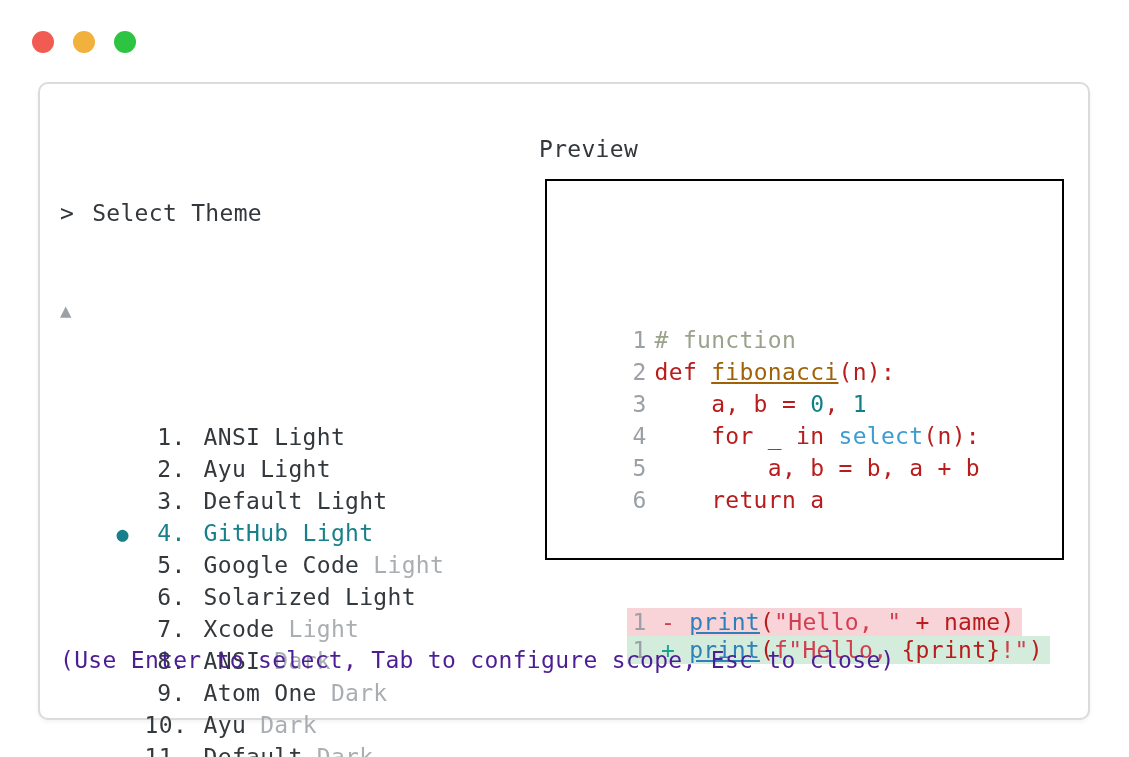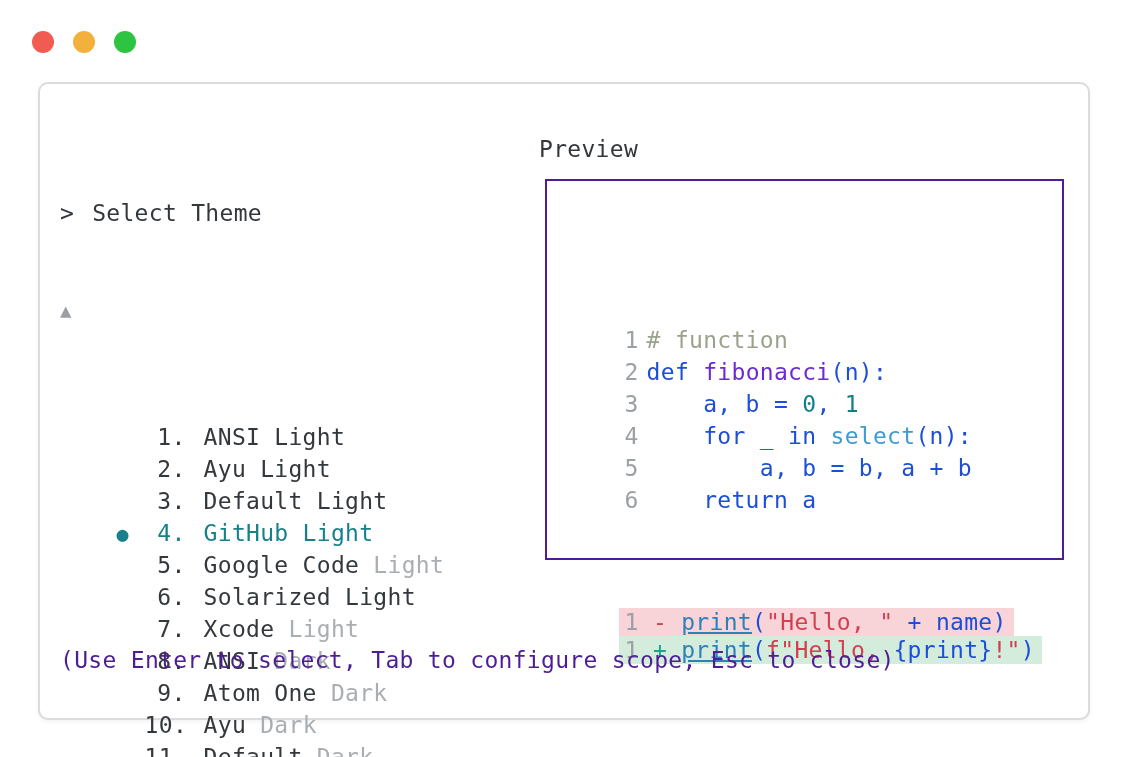--- a/index.html
+++ b/index.html
@@ -31,29 +31,29 @@
   .bullet{display:inline-block;width:28px;color:#17808a;font-size:20px;vertical-align:baseline;}
   .num{display:inline-block;width:41px;text-align:right;}
   .label{margin-left:18px;}
   .dim{color:#a9aeb2;}
   .selected .num,.selected .label{color:#17808a;}
 
   
   .preview-label{position:absolute;left:499px;top:49px;}
   .preview-box{
     position:absolute;left:505px;top:95px;width:519px;height:381px;
-    border:2px solid #4c1d95;box-sizing:border-box;background:#ffffff;
+    border:2px solid #000000;box-sizing:border-box;background:#ffffff;padding-left:8px;
   }
   .code{padding:47px 0 0 21px;}
   .code-line{height:32px;line-height:32px;white-space:pre;}
   .lnum{display:inline-block;width:14px;text-align:right;color:#9aa0a5;}
   .ltext{margin-left:8px;}
-  .tok-plain{color:#1d4ed8;}
+  .tok-plain{color:#b91c1c;}
   .tok-comment{color:#9aa28b;}
-  .tok-func{color:#6d28d9;}
+  .tok-func{color:#a16207;text-decoration:underline;}
   .tok-number{color:#0f7f8a;}
   .tok-builtin{color:#3d9cd4;}
   .tok-call{color:#2e80ba;text-decoration:underline;}
   .tok-string{color:#d23f51;}
 
   .diff{margin-top:32px;}
   .diff-row{height:28px;line-height:28px;white-space:pre;}
   .diff-bg{display:inline-block;height:28px;padding:0 7px 0 6px;margin-left:-6px;}
   .removed{background:#f8d3d7;}
   .added{background:#d4ecdb;}

